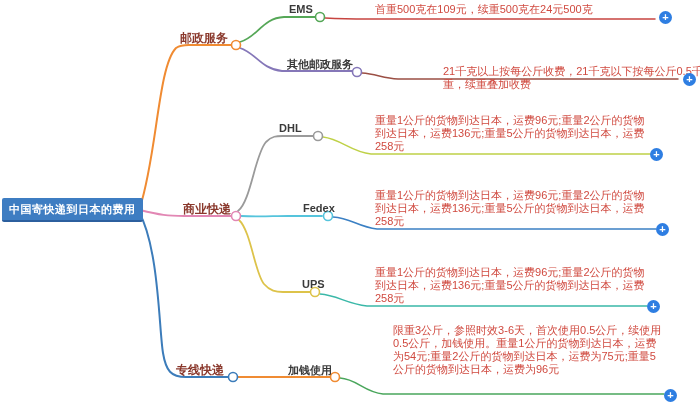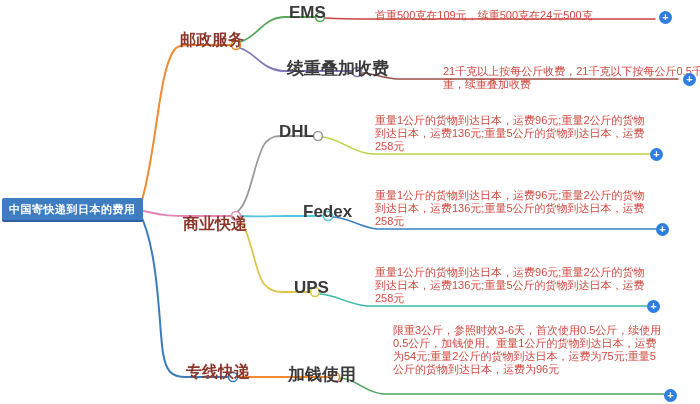--- a/index.html
+++ b/index.html
@@ -16,28 +16,28 @@
     position:absolute;left:2px;top:198px;
     background:#3e7dc2;color:#ffffff;
     font-size:11px;font-weight:bold;
     padding:4px 7px 3px 7px;
     border-radius:2px;
     border-bottom:2px solid #2c5f9e;
     white-space:nowrap;cursor:pointer;
     letter-spacing:0.5px;
   }
   .label{position:absolute;font-weight:bold;white-space:nowrap;}
-  .branch-label{font-size:16px;color:#8a382c;}
-  .sub-label{font-size:17px;color:#3a3a3a;}
+  .branch-label{font-size:12px;color:#8a382c;}
+  .sub-label{font-size:11px;color:#3a3a3a;}
   .detail{
     position:absolute;
     font-size:11px;line-height:13px;
     color:#d0493f;
   }
-  .nowrap{white-space:nowrap;margin-top:6px;}
+  .nowrap{white-space:nowrap;}
   .add-btn{
     position:absolute;width:13px;height:13px;
     border-radius:50%;
     background:#2e7ee2;color:#ffffff;
     font-size:11px;line-height:12px;font-weight:bold;
     text-align:center;cursor:pointer;
     user-select:none;
   }
 </style>
 </head>
@@ -73,28 +73,28 @@
     <circle cx="318" cy="136" r="4.5" fill="#ffffff" stroke="#9a9a9a" stroke-width="1.6"></circle>
     <circle cx="328" cy="216" r="4.5" fill="#ffffff" stroke="#55c4dc" stroke-width="1.6"></circle>
     <circle cx="315" cy="292" r="4.5" fill="#ffffff" stroke="#ddc34a" stroke-width="1.6"></circle>
     <circle cx="233" cy="377" r="4.5" fill="#ffffff" stroke="#3c7cba" stroke-width="1.6"></circle>
     <circle cx="335" cy="377" r="4.5" fill="#ffffff" stroke="#f08b32" stroke-width="1.6"></circle>
   </svg>
 
   <div class="root-node">中国寄快递到日本的费用</div>
 
   <div class="label branch-label" style="left:180px;top:30px;">邮政服务</div>
-  <div class="label branch-label" style="left:183px;top:214px;">商业快递</div>
-  <div class="label branch-label" style="left:186px;top:362px;text-align:right;">专线快递</div>
+  <div class="label branch-label" style="left:183px;top:201px;">商业快递</div>
+  <div class="label branch-label" style="left:176px;top:362px;text-align:right;">专线快递</div>
 
   <div class="label sub-label" style="left:289px;top:3px;">EMS</div>
-  <div class="label sub-label" style="left:287px;top:57px;">续重叠加收费</div>
+  <div class="label sub-label" style="left:287px;top:57px;">其他邮政服务</div>
   <div class="label sub-label" style="left:279px;top:122px;">DHL</div>
   <div class="label sub-label" style="left:303px;top:202px;">Fedex</div>
-  <div class="label sub-label" style="left:294px;top:278px;">UPS</div>
+  <div class="label sub-label" style="left:302px;top:278px;">UPS</div>
   <div class="label sub-label" style="left:288px;top:363px;">加钱使用</div>
 
   <div class="detail nowrap" style="left:375px;top:3px;">首重500克在109元，续重500克在24元500克</div>
   <div class="detail" style="left:413px;top:65px;width:287px;margin-left:30px;">21千克以上按每公斤收费，21千克以下按每公斤0.5千克首重，续重叠加收费</div>
   <div class="detail" style="left:375px;top:114px;width:272px;">重量1公斤的货物到达日本，运费96元;重量2公斤的货物到达日本，运费136元;重量5公斤的货物到达日本，运费258元</div>
   <div class="detail" style="left:375px;top:189px;width:272px;">重量1公斤的货物到达日本，运费96元;重量2公斤的货物到达日本，运费136元;重量5公斤的货物到达日本，运费258元</div>
   <div class="detail" style="left:375px;top:266px;width:272px;">重量1公斤的货物到达日本，运费96元;重量2公斤的货物到达日本，运费136元;重量5公斤的货物到达日本，运费258元</div>
   <div class="detail" style="left:393px;top:324px;width:272px;">限重3公斤，参照时效3-6天，首次使用0.5公斤，续使用0.5公斤，加钱使用。重量1公斤的货物到达日本，运费为54元;重量2公斤的货物到达日本，运费为75元;重量5公斤的货物到达日本，运费为96元</div>
 
   <div class="add-btn" style="left:659px;top:11px;">+</div>

